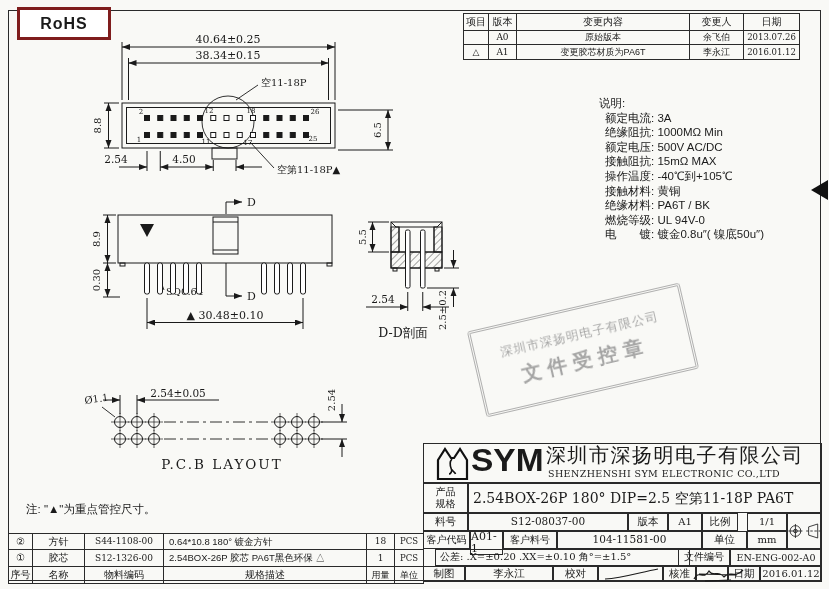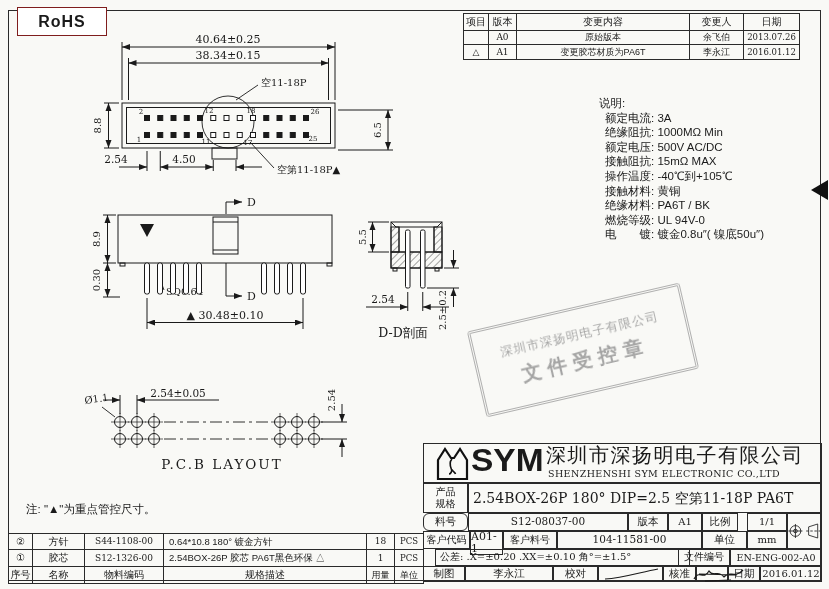--- a/index.html
+++ b/index.html
@@ -7,21 +7,21 @@
         font-family:"Liberation Sans",sans-serif;color:#1a1a1a;}
   .sheet-border{position:absolute;left:8px;top:10px;width:813px;height:571px;
         border:1.5px solid #2a2a2a;box-sizing:border-box;}
   .abs{position:absolute;box-sizing:border-box;}
   .cell{position:absolute;box-sizing:border-box;border:1px solid #2a2a2a;
         display:flex;align-items:center;justify-content:center;overflow:hidden;line-height:1.05;}
   .left{justify-content:flex-start;padding-left:4px;}
   .ser{font-family:"DejaVu Serif","Liberation Sans",serif;}
   .cjk{font-family:"Liberation Sans",sans-serif;}
   
-  .rohs{position:absolute;left:17px;top:7px;width:88px;height:27px;border:1px solid #7f1d1d;
+  .rohs{position:absolute;left:17px;top:7px;width:88px;height:27px;border:3px solid #7f1d1d;
         background:#fff;display:flex;align-items:center;justify-content:center;
         font-weight:bold;font-size:16px;letter-spacing:1px;}
   
   .grid{position:absolute;display:grid;border:1px solid #2a2a2a;background:transparent;}
   .gc{border-right:1px solid #2a2a2a;border-bottom:1px solid #2a2a2a;
       display:flex;align-items:center;justify-content:center;overflow:hidden;line-height:1;}
   .gc.lastc{border-right:none;} .gc.lastr{border-bottom:none;}
   
   .notes{position:absolute;left:599px;top:96px;width:222px;font-size:11.5px;line-height:14.6px;}
   .notes div{white-space:pre;}
@@ -341,21 +341,21 @@
       <span class="co-cn">深圳市深扬明电子有限公司</span>
       <span class="co-en">SHENZHENSHI SYM ELECTRONIC CO.,LTD</span>
     </div>
 
     <div class="cell cjk" style="left:0;top:40px;width:45px;height:30px;flex-direction:column;font-size:10px;line-height:1.25;">
       <span>产品</span>
       <span>规格</span>
     </div>
     <div class="cell ser left" style="left:45px;top:40px;width:354px;height:30px;font-size:14px;padding-left:4px;">2.54BOX-26P  180° DIP=2.5 空第11-18P PA6T</div>
 
-    <div class="cell cjk" style="left:0;top:70px;width:45px;height:18px;font-size:10.5px;border-radius:6px;">料号</div>
+    <div class="cell cjk" style="left:0;top:70px;width:45px;height:18px;font-size:10.5px;">料号</div>
     <div class="cell ser" style="left:45px;top:70px;width:160px;height:18px;font-size:10.5px;">S12-08037-00</div>
     <div class="cell cjk" style="left:205px;top:70px;width:40px;height:18px;font-size:10.5px;">版本</div>
     <div class="cell ser" style="left:245px;top:70px;width:34px;height:18px;font-size:10px;">A1</div>
     <div class="cell cjk" style="left:279px;top:70px;width:36px;height:18px;font-size:10.5px;">比例</div>
     <div class="cell ser" style="left:324px;top:70px;width:40px;height:18px;font-size:10px;">1/1</div>
     <div class="cell" style="left:364px;top:70px;width:35px;height:36px;">
       <svg width="33" height="22" viewBox="0 0 40 22" fill="none" stroke="#1a1a1a" stroke-width="1">
         <circle cx="9" cy="11" r="6.5"></circle>
           <circle cx="9" cy="11" r="2.2"></circle>
         <line x1="0.5" y1="11" x2="17.5" y2="11"></line>

